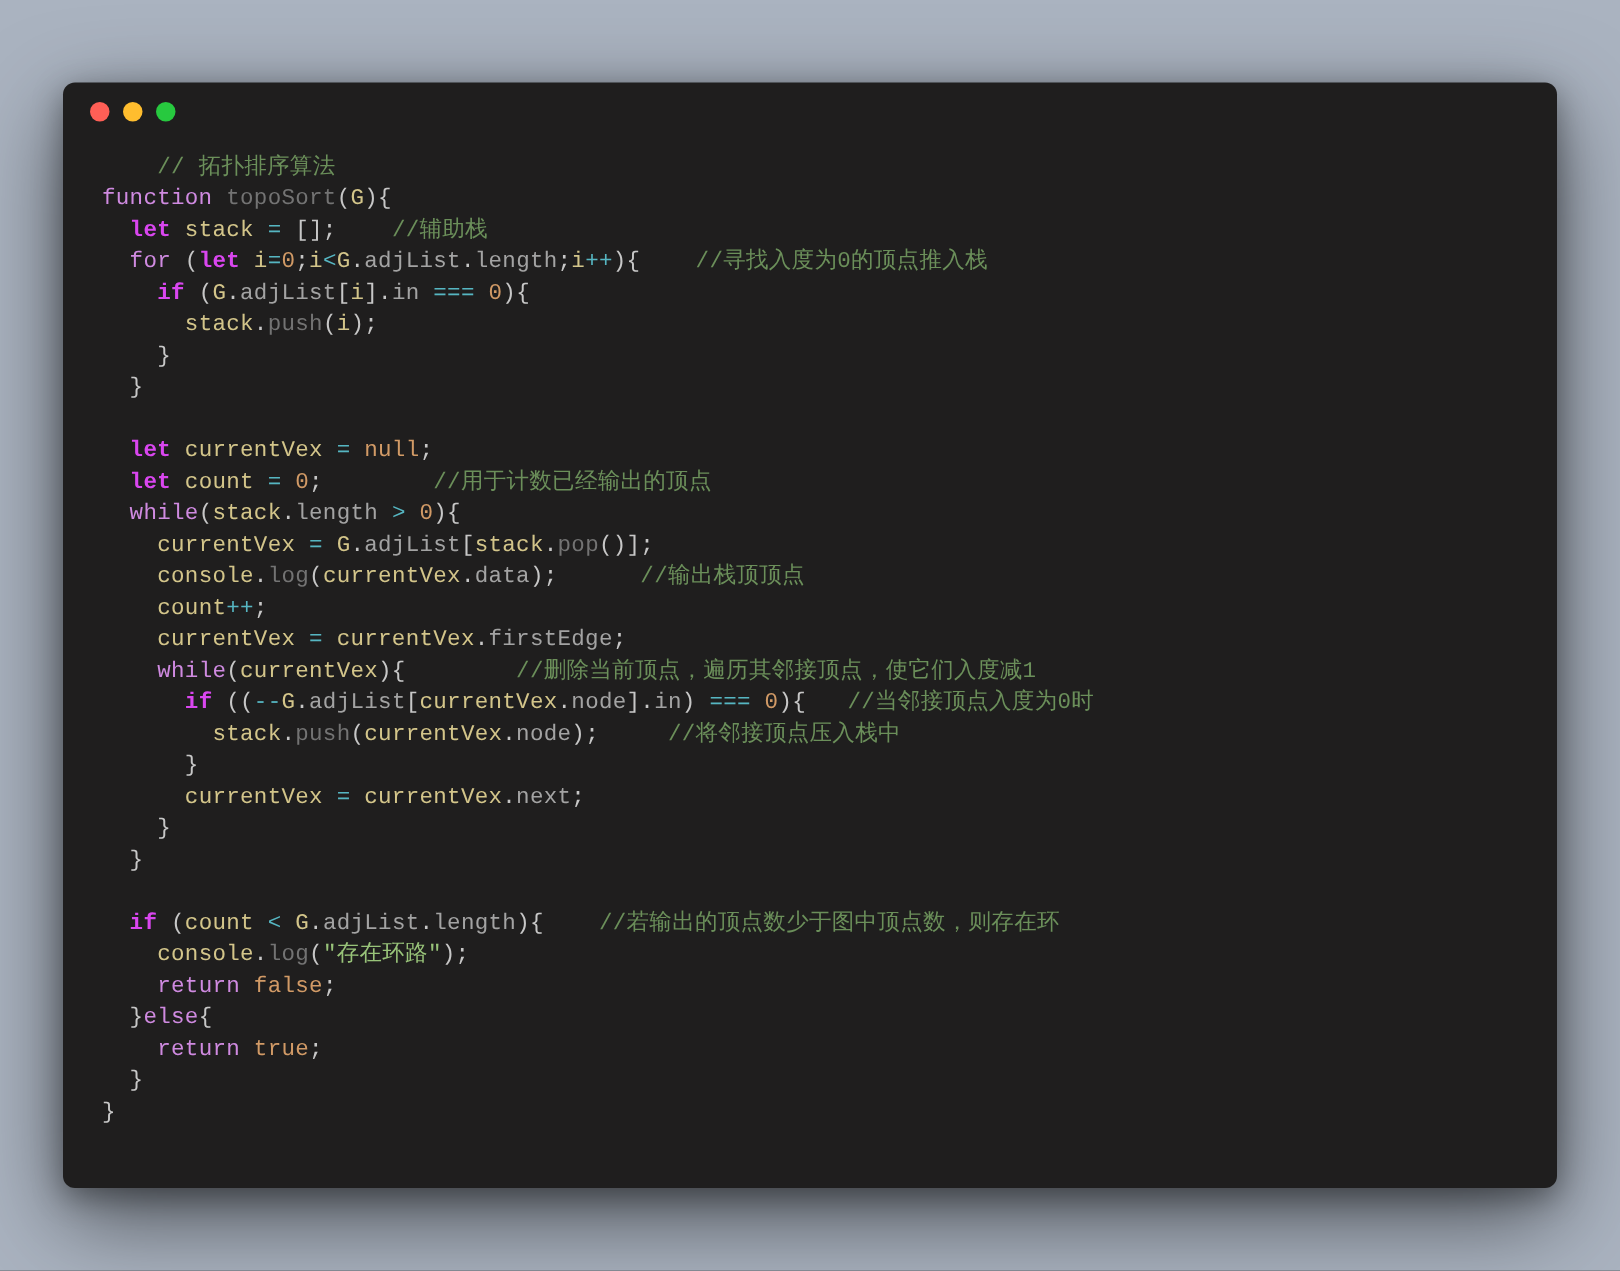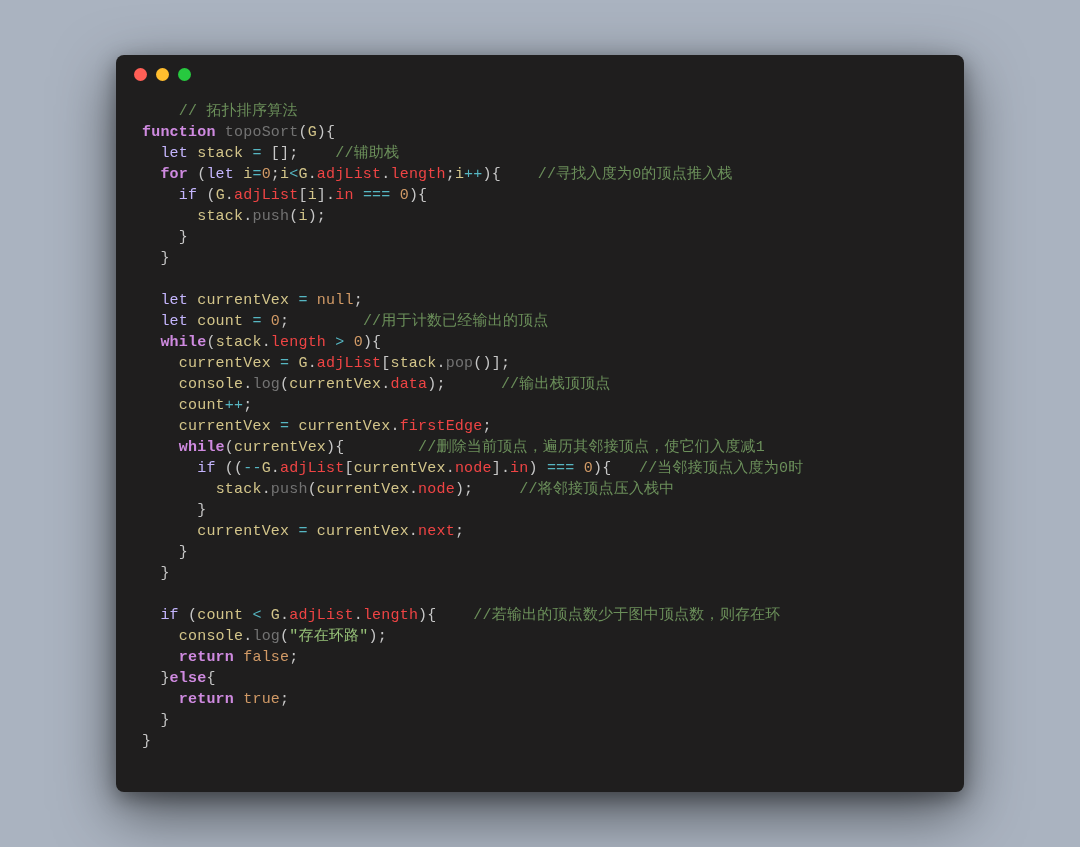--- a/index.html
+++ b/index.html
@@ -1,28 +1,28 @@
 <!DOCTYPE html>
 <html><head>
 <meta charset="utf-8">
 <style>
   html,body{margin:0;padding:0;width:1080px;height:847px;background:#aab3c0;font-family:Menlo,Consolas,Monaco,"Courier New",monospace;}
   .stage{width:1080px;height:847px;display:flex;align-items:center;justify-content:center;}
-  .window{width:848px;background:#1f1e1e;border-radius:8px;box-shadow:0 20px 60px rgba(0,0,0,0.55),0 6px 20px rgba(0,0,0,0.35);padding-bottom:40px;}
+  .window{width:996px;background:#1f1e1e;border-radius:8px;box-shadow:0 20px 60px rgba(0,0,0,0.55),0 6px 20px rgba(0,0,0,0.35);padding-bottom:40px;}
   .titlebar{height:38px;display:flex;align-items:center;padding-left:18px;gap:9px;}
   .dot{width:13px;height:13px;border-radius:50%;}
   .dot.red{background:#ff5f56;}
   .dot.yellow{background:#ffbd2e;}
   .dot.green{background:#27c93f;}
   .code{padding:8px 26px 0 26px;font-size:15px;line-height:21px;white-space:pre;color:#d8d8d8;letter-spacing:0.2px;}
-  .kw{color:#cf8ae0;font-weight:bold;}     
-  .kw2{color:#c4b5fd;}    
+  .kw{color:#cf8ae0;}     
+  .kw2{color:#d946ef;font-weight:bold;}    
   .fn{color:#737373;}     
   .id{color:#d3c58a;}     
-  .prop{color:#ef4444;}   
+  .prop{color:#a3a3a3;}   
   .num{color:#d19a66;}    
   .op{color:#56b6c2;}     
   .str{color:#98c379;}    
   .cmt{color:#6b8f5a;}    
   .pl{color:#c7c7c7;}     
 </style>
 </head>
 <body>
 
 <div class="stage">

